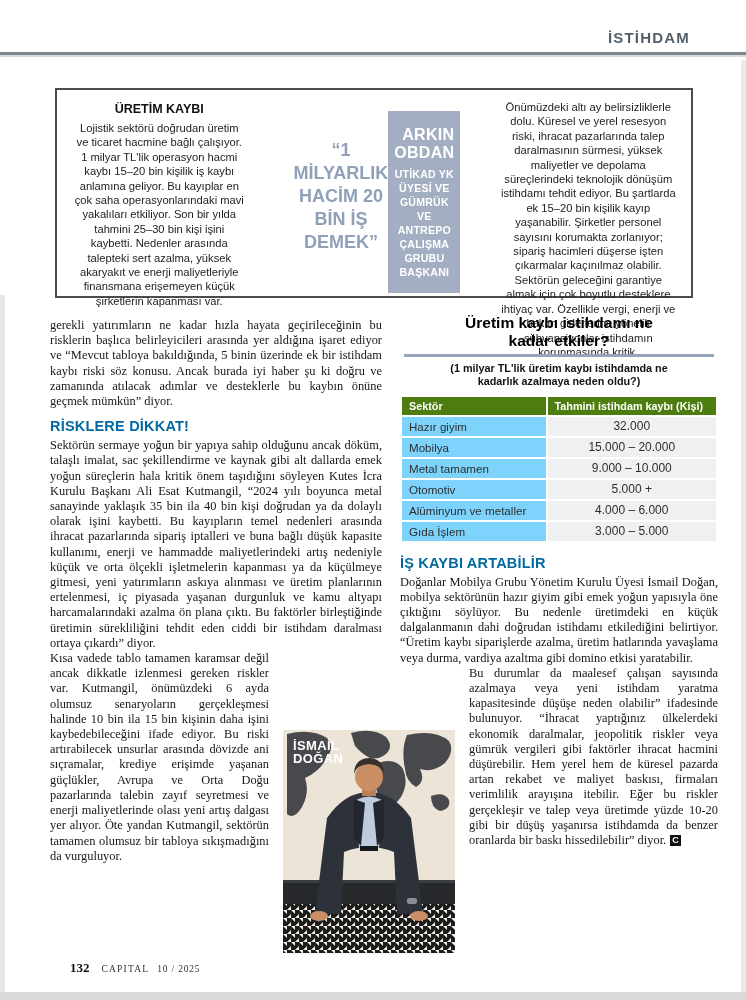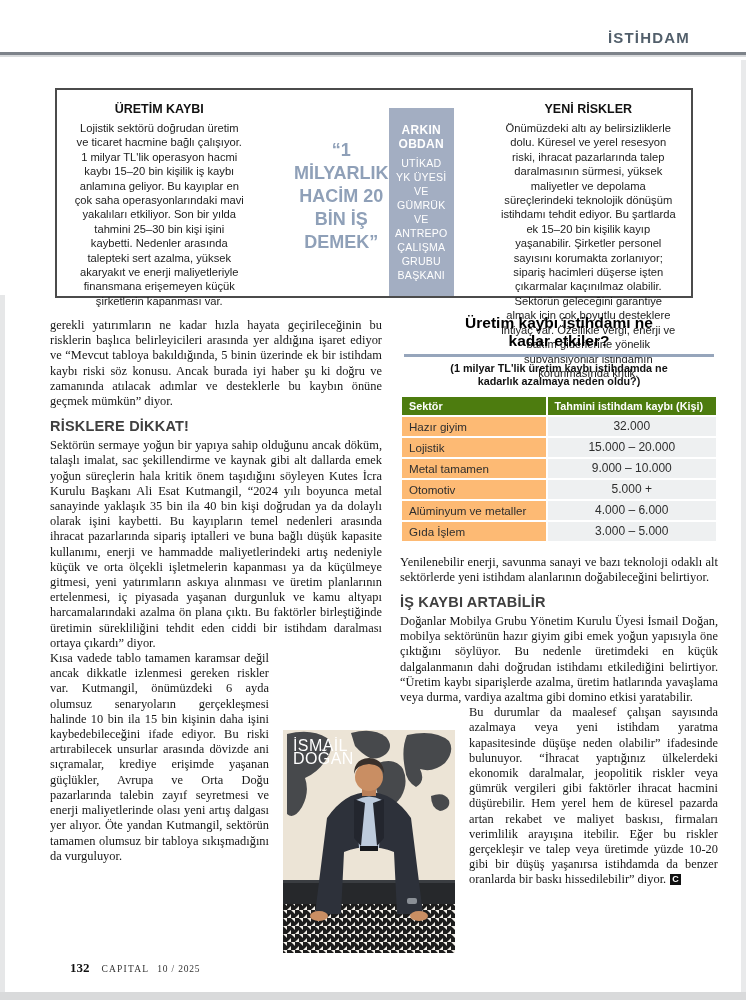--- a/index.html
+++ b/index.html
@@ -19,51 +19,51 @@
   .top-box{position:absolute;left:55px;top:88px;width:638px;height:210px;border:2px solid #4b4b4b;
         box-sizing:border-box;display:flex;font-family:"Liberation Sans",sans-serif;padding:10px 8px 8px;gap:40px;}
   .box-col{text-align:center;box-sizing:border-box;}
   .box-col.bleft{width:228px;padding:0 8px;}
   .box-col.bmid{width:160px;display:flex;flex-direction:row;align-items:center;}
   .box-col.bright{width:230px;padding:0 6px;}
   .box-title{font-size:12.5px;font-weight:bold;color:#111;margin:2px 0 5px;}
   .box-body{font-size:11.2px;line-height:14.4px;margin:0;color:#222;}
   .quote{color:#8fa0b8;font-weight:bold;font-size:18px;line-height:23px;margin-top:4px;}
   .name-card{background:#a3aec2;color:#ffffff;width:146px;margin-top:15px;padding:15px 6px 14px;box-sizing:border-box;}
-  .name-card .pname{font-weight:bold;font-size:12px;margin-bottom:5px;letter-spacing:.3px;}
-  .name-card .prole{font-size:10.6px;line-height:14px;font-weight:normal;letter-spacing:.2px;}
+  .name-card .pname{font-weight:bold;font-size:16px;margin-bottom:5px;letter-spacing:.3px;text-align:right;}
+  .name-card .prole{font-size:10.6px;line-height:14px;font-weight:bold;letter-spacing:.2px;}
 
   
   .col{position:absolute;text-align:justify;overflow:hidden;}
   .col-left{left:50px;top:318px;width:332px;height:640px;}
   .col-right{left:400px;top:314px;width:318px;height:652px;}
   p.bp{font-size:12.4px;line-height:15.2px;margin:0;color:#161616;}
   h2.sec{font-family:"Liberation Sans",sans-serif;font-size:14.5px;letter-spacing:.2px;
-        margin:9px 0 4px;color:#404040;text-align:left;}
+        margin:9px 0 4px;color:#0369a1;text-align:left;}
   .spacer-r{float:right;width:104px;height:234px;margin-left:9px;}
   .spacer-l{float:left;width:60px;height:228px;margin-right:9px;}
   .endmark{display:inline-block;background:#111;color:#fff;font-family:"Liberation Sans",sans-serif;
         font-weight:bold;font-size:9px;line-height:11px;padding:0 2px;margin-left:4px;vertical-align:1px;}
 
   
   .table-block{font-family:"Liberation Sans",sans-serif;text-align:center;margin-bottom:12px;}
   .t-title{font-weight:bold;font-size:15.5px;line-height:18px;max-width:232px;margin:0 auto;color:#000;}
   .t-rule{height:3px;background:#96a5bb;margin:4px 4px 5px;}
   .t-subtitle{font-weight:bold;font-size:10.8px;line-height:12.8px;max-width:252px;margin:1px auto 7px;color:#111;}
   table.impact{width:100%;border-collapse:separate;border-spacing:2px;}
   table.impact th{background:#4d7c0f;color:#fff;font-size:10.8px;font-weight:bold;text-align:left;padding:3px 7px;}
   table.impact td{padding:2.5px 7px;color:#2e2e2e;}
-  td.c-sector{background:#fdba74;font-size:11.6px;text-align:left;width:46%;}
+  td.c-sector{background:#7dd3fc;font-size:11.6px;text-align:left;width:46%;}
   td.c-value{background:#eef0f1;font-size:12px;text-align:center;}
 
   
   .photo{position:absolute;left:283px;top:730px;width:172px;height:223px;}
   .photo svg{display:block;}
   .photo-caption{position:absolute;top:10px;left:10px;color:#fff;font-family:"Liberation Sans",sans-serif;
-        font-weight:normal;font-size:16px;line-height:12.5px;width:58px;letter-spacing:.4px;}
+        font-weight:bold;font-size:13px;line-height:12.5px;width:58px;letter-spacing:.4px;}
 
   
   .page-footer{position:absolute;left:50px;top:958px;}
   .pagenum{font-weight:bold;font-size:13px;margin-right:12px;color:#111;margin-left:20px;}
   .mag{font-size:9.5px;letter-spacing:1.2px;color:#333;margin-right:8px;}
   .issue{font-size:9.5px;letter-spacing:.8px;color:#333;}
 </style>
 </head>
 <body>
 
@@ -82,21 +82,20 @@
       <p class="box-body">Lojistik sektörü doğrudan üretim ve ticaret hacmine bağlı çalışıyor. 1 milyar TL'lik operasyon hacmi kaybı 15–20 bin kişilik iş kaybı anlamına geliyor. Bu kayıplar en çok saha operasyonlarındaki mavi yakalıları etkiliyor. Son bir yılda tahmini 25–30 bin kişi işini kaybetti. Nedenler arasında talepteki sert azalma, yüksek akaryakıt ve enerji maliyetleriyle finansmana erişemeyen küçük şirketlerin kapanması var.</p>
     </div>
     <div class="box-col bmid">
       <div class="quote">“1 MİLYARLIK HACİM 20 BİN İŞ DEMEK”</div>
       <div class="name-card">
         <div class="pname">ARKIN OBDAN</div>
         <div class="prole">UTİKAD YK ÜYESİ VE GÜMRÜK VE ANTREPO ÇALIŞMA GRUBU BAŞKANI</div>
       </div>
     </div>
     <div class="box-col bright">
-      <div class="box-title">YENİ RİSKLER</div>
       <p class="box-body">Önümüzdeki altı ay belirsizliklerle dolu. Küresel ve yerel resesyon riski, ihracat pazarlarında talep daralmasının sürmesi, yüksek maliyetler ve depolama süreçlerindeki teknolojik dönüşüm istihdamı tehdit ediyor. Bu şartlarda ek 15–20 bin kişilik kayıp yaşanabilir. Şirketler personel sayısını korumakta zorlanıyor; sipariş hacimleri düşerse işten çıkarmalar kaçınılmaz olabilir. Sektörün geleceğini garantiye almak için çok boyutlu desteklere ihtiyaç var. Özellikle vergi, enerji ve bakım giderlerine yönelik sübvansiyonlar istihdamın korunmasında kritik.</p>
     </div>
   </section>
 
   <div class="col col-left">
     <p class="bp">gerekli yatırımların ne kadar hızla hayata geçirileceğinin bu risklerin başlıca belirleyicileri arasında yer aldığına işaret ediyor ve “Mevcut tabloya bakıldığında, 5 binin üzerinde ek bir istihdam kaybı riski söz konusu. Ancak burada iyi haber şu ki doğru ve zamanında atılacak adımlar ve desteklerle bu kaybın önüne geçmek mümkün” diyor.</p>
     <h2 class="sec">RİSKLERE DİKKAT!</h2>
     <p class="bp">Sektörün sermaye yoğun bir yapıya sahip olduğunu ancak döküm, talaşlı imalat, sac şekillendirme ve kaynak gibi alt dallarda emek yoğun süreçlerin hala kritik önem taşıdığını söyleyen Kutes İcra Kurulu Başkanı Ali Esat Kutmangil, “2024 yılı boyunca metal sanayinde yaklaşık 35 bin ila 40 bin kişi doğrudan ya da dolaylı olarak işini kaybetti. Bu kayıpların temel nedenleri arasında ihracat pazarlarında sipariş iptalleri ve buna bağlı düşük kapasite kullanımı, enerji ve hammadde maliyetlerindeki artış nedeniyle küçük ve orta ölçekli işletmelerin kapanması ya da küçülmeye gitmesi, yeni yatırımların askıya alınması ve üretim planlarının ertelenmesi, iç piyasada yaşanan durgunluk ve kamu altyapı harcamalarındaki azalma ön plana çıktı. Bu faktörler birleştiğinde üretimin sürekliliğini tehdit eden ciddi bir istihdam daralması ortaya çıkardı” diyor.</p>
     <div class="spacer-r"></div>
     <p class="bp">Kısa vadede tablo tamamen karamsar değil ancak dikkatle izlenmesi gereken riskler var. Kutmangil, önümüzdeki 6 ayda olumsuz senaryoların gerçekleşmesi halinde 10 bin ila 15 bin kişinin daha işini kaybedebileceğini ifade ediyor. Bu riski artırabilecek unsurlar arasında dövizde ani sıçramalar, krediye erişimde yaşanan güçlükler, Avrupa ve Orta Doğu pazarlarında talebin zayıf seyretmesi ve enerji maliyetlerinde olası yeni artış dalgası yer alıyor. Öte yandan Kutmangil, sektörün tamamen olumsuz bir tabloya sıkışmadığını da vurguluyor.</p>
@@ -113,21 +112,21 @@
               <th>Sektör</th>
               <th>Tahmini istihdam kaybı (Kişi)</th>
             </tr>
           </thead>
         <tbody>
             <tr>
               <td class="c-sector">Hazır giyim</td>
               <td class="c-value">32.000</td>
             </tr>
             <tr>
-              <td class="c-sector">Lojistik</td>
+              <td class="c-sector">Mobilya</td>
               <td class="c-value">15.000 – 20.000</td>
             </tr>
             <tr>
               <td class="c-sector">Metal tamamen</td>
               <td class="c-value">9.000 – 10.000</td>
             </tr>
             <tr>
               <td class="c-sector">Otomotiv</td>
               <td class="c-value">5.000 +</td>
             </tr>
@@ -135,21 +134,20 @@
               <td class="c-sector">Alüminyum ve metaller</td>
               <td class="c-value">4.000 – 6.000</td>
             </tr>
             <tr>
               <td class="c-sector">Gıda İşlem</td>
               <td class="c-value">3.000 – 5.000</td>
             </tr>
           </tbody>
       </table>
     </div>
-    <p class="bp">Yenilenebilir enerji, savunma sanayi ve bazı teknoloji odaklı alt sektörlerde yeni istihdam alanlarının doğabileceğini belirtiyor.</p>
     <h2 class="sec">İŞ KAYBI ARTABİLİR</h2>
     <p class="bp">Doğanlar Mobilya Grubu Yönetim Kurulu Üyesi İsmail Doğan, mobilya sektörünün hazır giyim gibi emek yoğun yapısıyla öne çıktığını söylüyor. Bu nedenle üretimdeki en küçük dalgalanmanın dahi doğrudan istihdamı etkilediğini belirtiyor. “Üretim kaybı siparişlerde azalma, üretim hatlarında yavaşlama veya durma, vardiya azaltma gibi domino etkisi yaratabilir.</p>
     <div class="spacer-l"></div>
     <p class="bp"><span>Bu durumlar da maalesef çalışan sayısında azalmaya veya yeni istihdam yaratma kapasitesinde düşüşe neden olabilir” ifadesinde bulunuyor. “İhracat yaptığınız ülkelerdeki ekonomik daralmalar, jeopolitik riskler veya gümrük vergileri gibi faktörler ihracat hacmini düşürebilir. Hem yerel hem de küresel pazarda artan rekabet ve maliyet baskısı, firmaları verimlilik arayışına itebilir. Eğer bu riskler gerçekleşir ve talep veya üretimde yüzde 10-20 gibi bir düşüş yaşanırsa  istihdamda da benzer oranlarda bir baskı hissedilebilir” diyor.</span><span class="endmark">C</span></p>
   </div>
 
   <figure class="photo" style="margin:0">
     <svg width="172" height="223" viewBox="0 0 172 223" xmlns="http://www.w3.org/2000/svg">
       <defs>
         <pattern id="hound" width="8" height="8" patternUnits="userSpaceOnUse">

